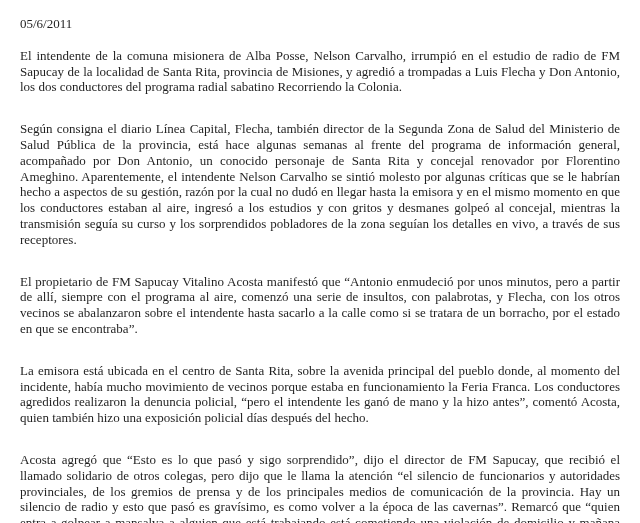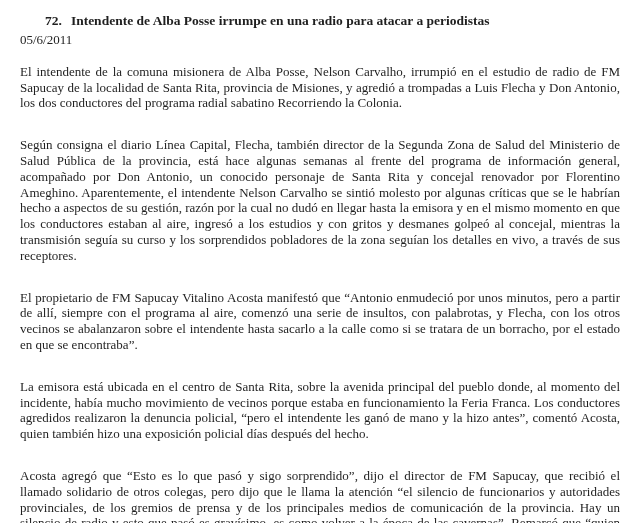--- a/index.html
+++ b/index.html
@@ -44,23 +44,20 @@
   .source {
     font-size: 13px;
     line-height: 15.8px;
     margin: 10px 0 0 0;
   }
 </style>
 </head>
 <body>
 
 <div class="page">
-  <h1 class="doc-title">
-    <span class="num">72.</span><span>Intendente de Alba Posse irrumpe en una radio para atacar a periodistas</span>
-  </h1>
 
   <div class="doc-date">05/6/2011</div>
 
   <p class="para first">El intendente de la comuna misionera de Alba Posse, Nelson Carvalho, irrumpió en el estudio de radio de FM Sapucay de la localidad de Santa Rita, provincia de Misiones, y agredió a trompadas a Luis Flecha y Don Antonio, los dos conductores del programa radial sabatino Recorriendo la Colonia.</p>
 
   <p class="para">Según consigna el diario Línea Capital, Flecha, también director de la Segunda Zona de Salud del Ministerio de Salud Pública de la provincia, está hace algunas semanas al frente del programa de información general, acompañado por Don Antonio, un conocido personaje de Santa Rita y concejal renovador por Florentino Ameghino. Aparentemente, el intendente Nelson Carvalho se sintió molesto por algunas críticas que se le habrían hecho a aspectos de su gestión, razón por la cual no dudó en llegar hasta la emisora y en el mismo momento en que los conductores estaban al aire, ingresó a los estudios y con gritos y desmanes golpeó al concejal, mientras la transmisión seguía su curso y los sorprendidos pobladores de la zona seguían los detalles en vivo, a través de sus receptores.</p>
 
   <p class="para">El propietario de FM Sapucay Vitalino Acosta manifestó que “Antonio enmudeció por unos minutos, pero a partir de allí, siempre con el programa al aire, comenzó una serie de insultos, con palabrotas, y Flecha, con los otros vecinos se abalanzaron sobre el intendente hasta sacarlo a la calle como si se tratara de un borracho, por el estado en que se encontraba”.</p>
 
   <p class="para">La emisora está ubicada en el centro de Santa Rita, sobre la avenida principal del pueblo donde, al momento del incidente, había mucho movimiento de vecinos porque estaba en funcionamiento la Feria Franca. Los conductores agredidos realizaron la denuncia policial, “pero el intendente les ganó de mano y la hizo antes”, comentó Acosta, quien también hizo una exposición policial días después del hecho.</p>

